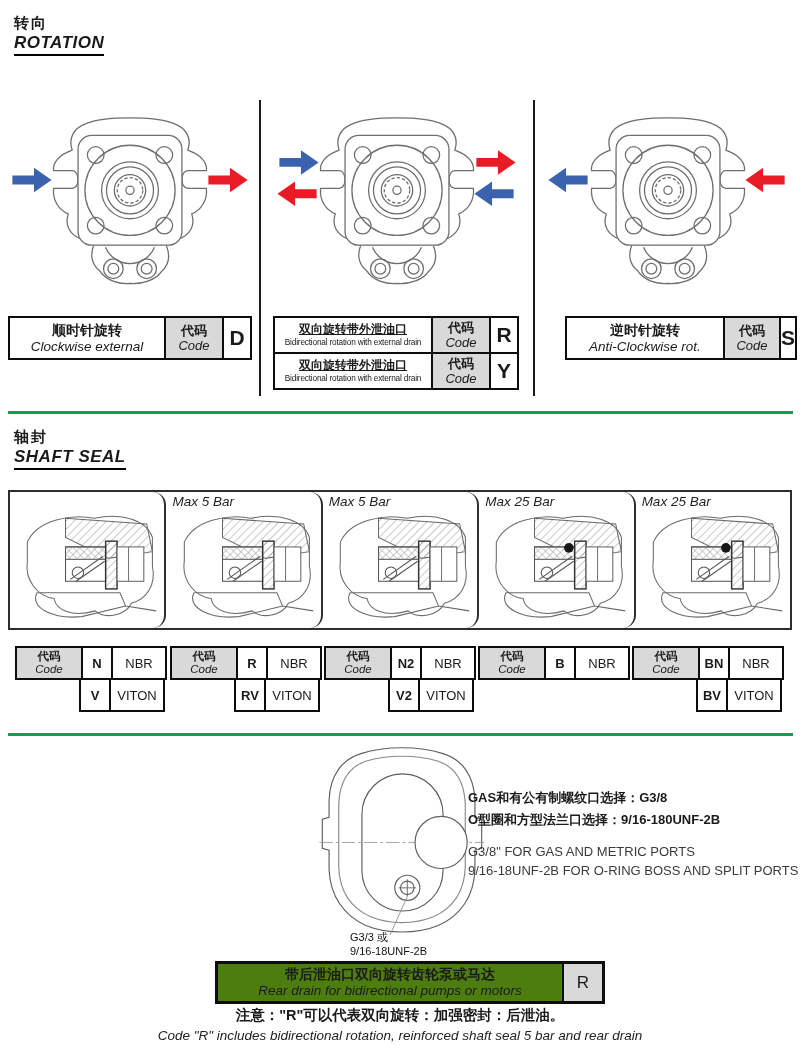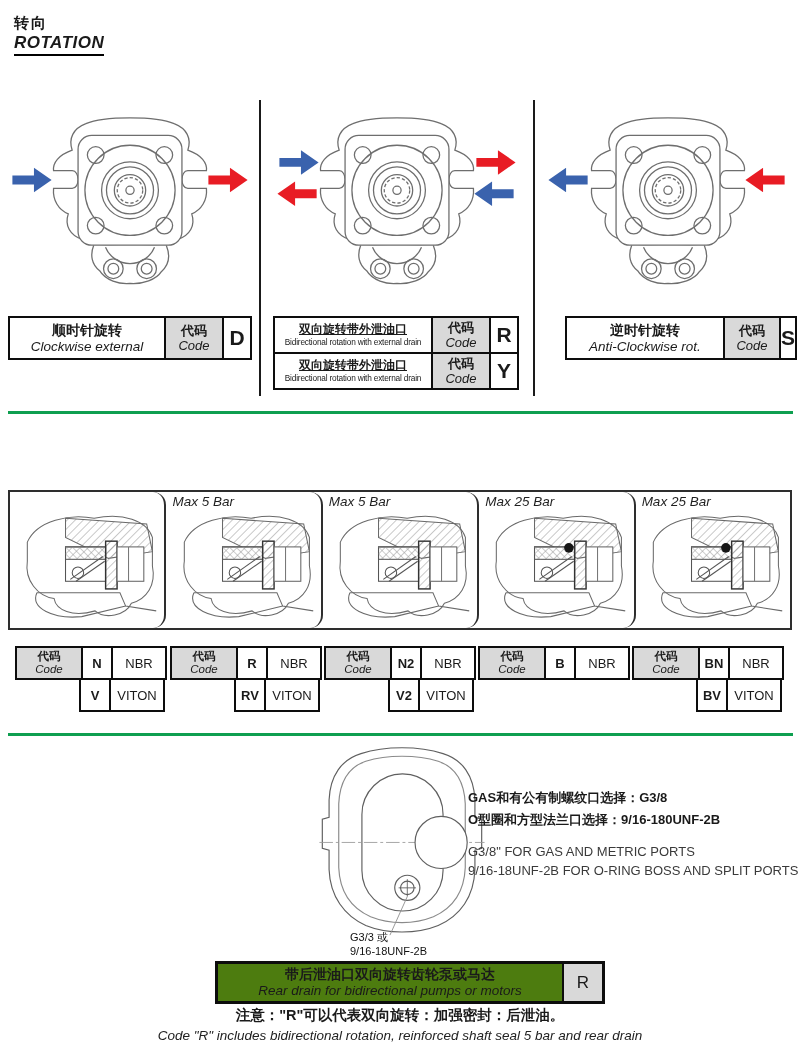--- a/index.html
+++ b/index.html
@@ -204,20 +204,24 @@
           <span class="zh">代码</span>
           <span class="en">Code</span>
         </div>
         <div class="rt-letter">S</div>
       </div>
     </div>
   </div>
 
   <div class="green-rule" style="top:411px;"></div>
 
+  <div class="sec-head" style="top:428px;">
+    <div class="head-zh">轴封</div>
+    <div class="head-en">SHAFT SEAL</div>
+  </div>
 
   <div class="seal-box">
     <div class="seal-panel">
       <div class="panel-label"></div>
       <svg class="seal-svg" width="148" height="116" viewBox="0 0 155 120">
           <use href="#seal-sym"></use>
         </svg>
     </div>
     <div class="seal-panel">
       <div class="panel-label">Max 5 Bar</div>

